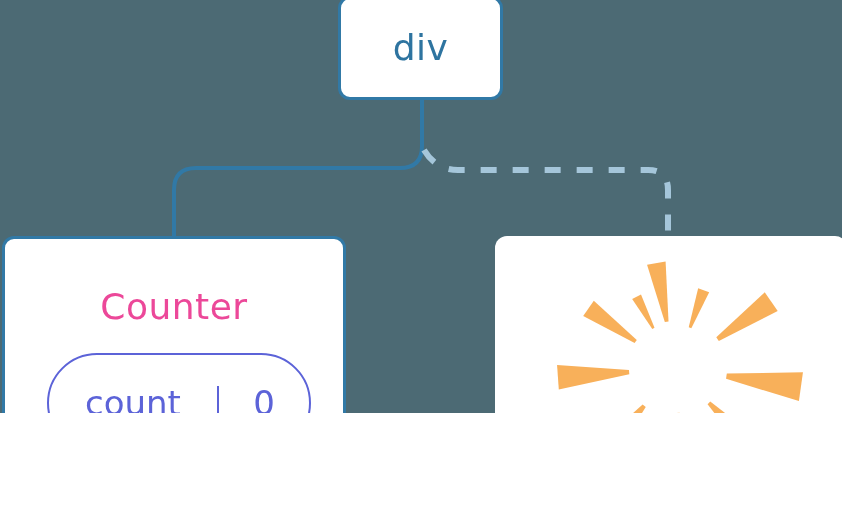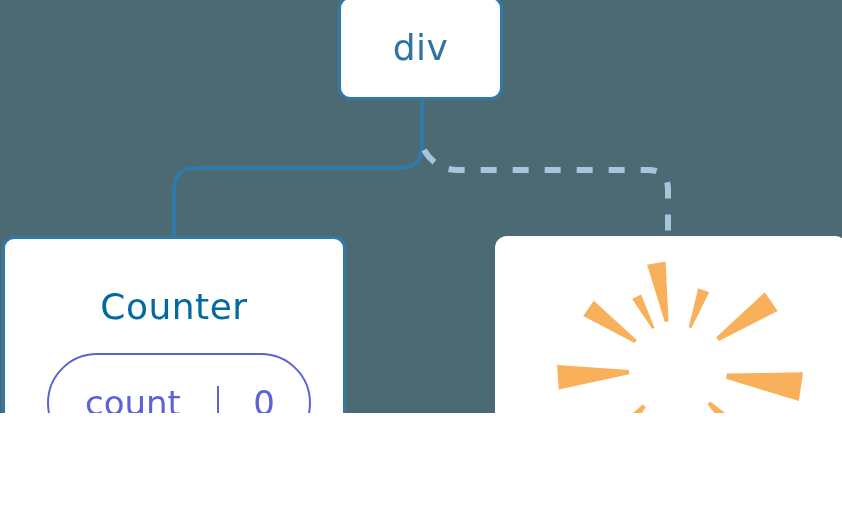--- a/index.html
+++ b/index.html
@@ -75,21 +75,21 @@
     letter-spacing: 0.5px;
     line-height: 1;
   }
 
   .counter-title {
     position: absolute;
     left: 0;
     right: 0;
     top: 50px;
     text-align: center;
-    color: #0369a1;
+    color: #ec4899;
     font-size: 36px;
     line-height: 1;
     letter-spacing: 0.5px;
   }
 
   
   .pill {
     position: absolute;
     left: 42px;
     top: 114px;

